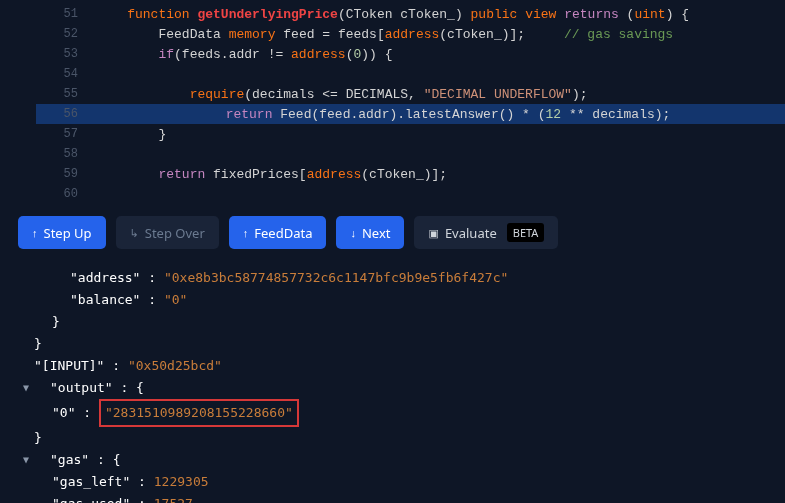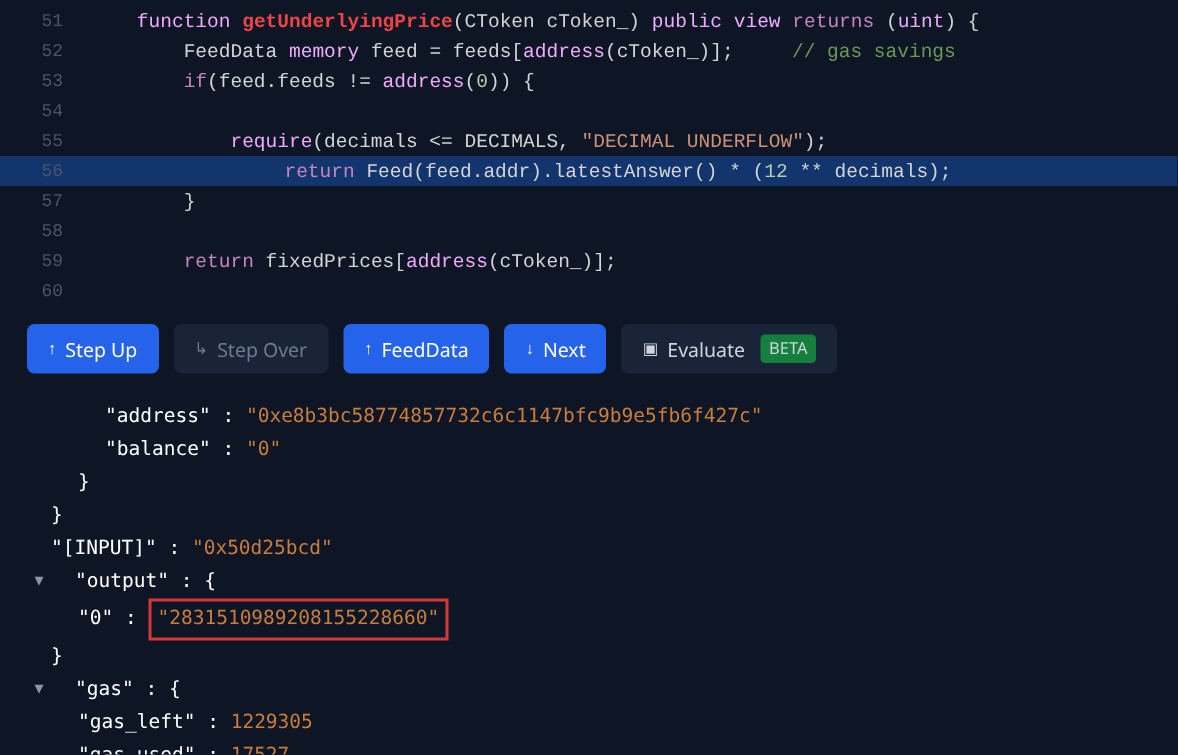--- a/index.html
+++ b/index.html
@@ -1,34 +1,34 @@
 <!DOCTYPE html>
 <html><head>
 <meta charset="utf-8">
 <style>
 * { margin:0; padding:0; box-sizing:border-box; }
 body { width:785px; height:503px; background:#0e1626; font-family:Consolas,'Courier New',monospace; font-size:13px; overflow:hidden; color:#fff; }
-.editor { padding-top:4px; }
+.editor { padding-top:4px;padding-left:36px; }
 .line { display:flex; height:20px; align-items:center; }
 .line.hl { background:#13356d;gap:36px; }
 .gutter { width:60px; text-align:right; padding-right:18px; color:#4a5568; font-size:12px; }
 .code { white-space:pre; font-size:13px; }
-.k-blue { color:#f0abfc;margin-top:44px; }
+.k-blue { color:#f97316;margin-top:44px; }
 .k-purple { color:#c586c0; }
 .k-fn { color:#ef4444;font-weight:bold; }
 .k-str { color:#ce9178; }
 .k-num { color:#b5cea8; }
 .k-comment { color:#6a9955;margin-left:31px; }
 .k-w { color:#d4d4d4; }
 .toolbar { display:flex; gap:10px; padding:12px 18px; background:#0e1626; }
 .btn { display:inline-flex; align-items:center; gap:6px; padding:7px 14px; border-radius:5px; font-size:13px; font-family:-apple-system,system-ui,sans-serif; cursor:pointer; border:none; }
 .btn-blue { background:#2563eb; color:#fff; }
 .btn-dark { background:#1a2438; color:#6b7a90; }
 .btn-eval { background:#1a2438; color:#d0d5db; }
-.badge { background:#15803d; color:#d0d5db; padding:2px 6px; border-radius:3px; font-size:11px; margin-left:4px; }
+.badge { background:#000000; color:#d0d5db; padding:2px 6px; border-radius:3px; font-size:11px; margin-left:4px; }
 .arrow { font-size:11px; }
 .output { padding:6px 20px; font-family:Consolas,monospace; font-size:13px; line-height:22px; }
 .row { display:flex; align-items:center; white-space:pre; }
 .tri { color:#8a96a8; font-size:10px; margin-right:4px; display:inline-block; width:12px; text-align:center; }
 .k { color:#fff; }
 .v-hex { color:#c97d3a; }
 .v-num { color:#c97d3a; }
 .colon { color:#fff; }
 .brace { color:#fff; }
 .hl-box { border:2px solid #d63838; padding:1px 4px; display:inline-block; }
@@ -43,21 +43,21 @@
     <div class="line">
       <div class="gutter">51</div>
       <div class="code">    <span class="k-blue">function</span> <span class="k-fn">getUnderlyingPrice</span><span class="k-w">(CToken cToken_)</span> <span class="k-blue">public</span> <span class="k-blue">view</span> <span class="k-purple">returns</span> <span class="k-w">(</span><span class="k-blue">uint</span><span class="k-w">) {</span></div>
     </div>
     <div class="line">
       <div class="gutter">52</div>
       <div class="code">        <span class="k-w">FeedData</span> <span class="k-blue">memory</span> <span class="k-w">feed = feeds[</span><span class="k-blue">address</span><span class="k-w">(cToken_)];</span> <span class="k-comment">// gas savings</span></div>
     </div>
     <div class="line">
       <div class="gutter">53</div>
-      <div class="code">        <span class="k-purple">if</span><span class="k-w">(feed.feeds != </span><span class="k-blue">address</span><span class="k-w">(</span><span class="k-num">0</span><span class="k-w">)) {</span></div>
+      <div class="code">        <span class="k-purple">if</span><span class="k-w">(feeds.addr != </span><span class="k-blue">address</span><span class="k-w">(</span><span class="k-num">0</span><span class="k-w">)) {</span></div>
     </div>
     <div class="line">
       <div class="gutter">54</div>
     </div>
     <div class="line">
       <div class="gutter">55</div>
       <div class="code">            <span class="k-blue">require</span><span class="k-w">(decimals &lt;= DECIMALS, </span><span class="k-str">"DECIMAL UNDERFLOW"</span><span class="k-w">);</span></div>
     </div>
     <div class="line hl">
       <div class="gutter">56</div>

